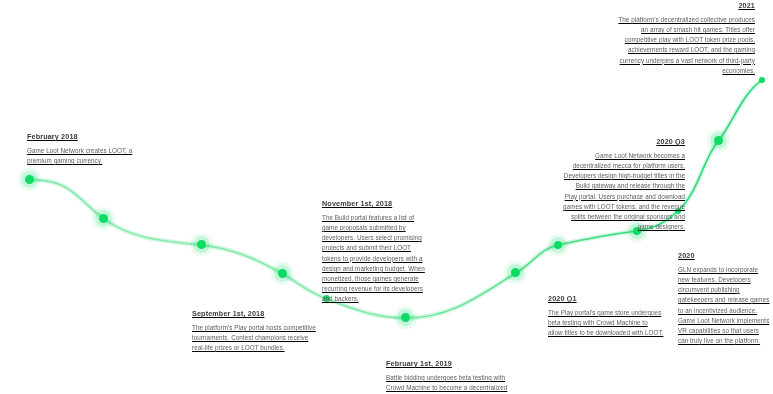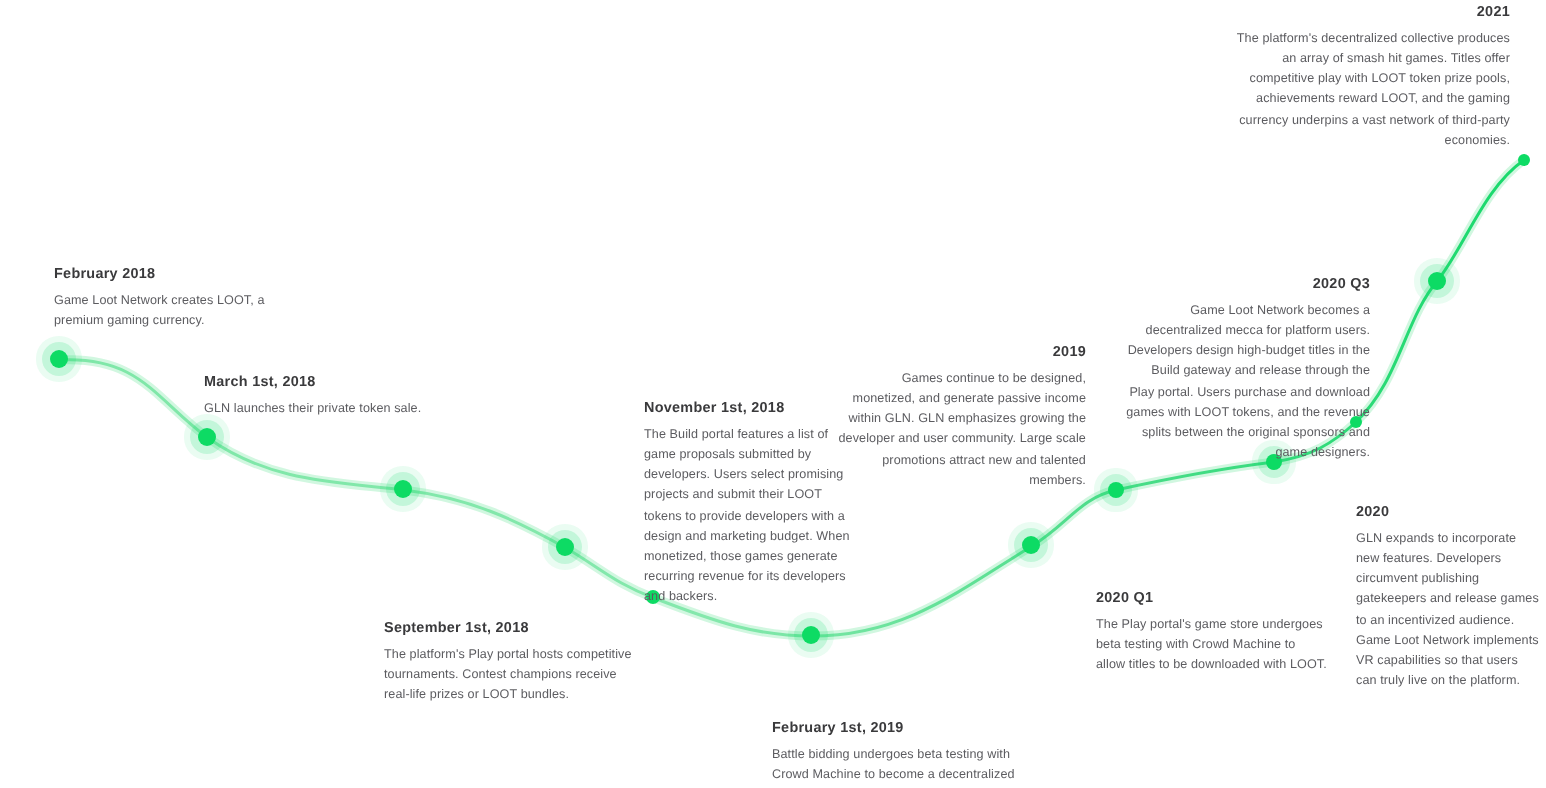--- a/index.html
+++ b/index.html
@@ -22,20 +22,21 @@
   #curve-layer {
     position: absolute;
     left: 0;
     top: 0;
     width: 773px;
     height: 394px;
     pointer-events: none;
   }
   .milestone {
     position: absolute;
+    text-decoration: underline;
   }
   .milestone .m-date {
     font-size: 7.2px;
     font-weight: bold;
     color: #3a3a3c;
     letter-spacing: 0.15px;
     margin: 0 0 5px 0;
     line-height: 1.1;
   }
   .milestone .m-desc {
@@ -109,45 +110,37 @@
   <div class="node glow" style="left:633px; top:227px; width:8px;  height:8px;"></div>
   <div class="node" style="left:675px; top:208px; width:6px;  height:6px;"></div>
   <div class="node glow" style="left:714px; top:136px; width:9px;  height:9px;"></div>
   <div class="node" style="left:759px; top:77px;  width:6px;  height:6px;"></div>
 
   <div class="milestone align-left" style="left:27px; top:113px; width:120px;">
     <p class="m-date">February 2018</p>
     <p class="m-desc">Game Loot Network creates LOOT, a premium gaming currency.</p>
   </div>
 
-  <div class="milestone align-left" style="left:102px; top:167px; width:120px;">
-    <p class="m-date">March 1st, 2018</p>
-    <p class="m-desc">GLN launches their private token sale.</p>
-  </div>
 
 
   <div class="milestone align-left" style="left:192px; top:290px; width:125px;">
     <p class="m-date">September 1st, 2018</p>
     <p class="m-desc">The platform's Play portal hosts competitive tournaments. Contest champions receive real-life prizes or LOOT bundles.</p>
   </div>
 
   <div class="milestone align-left" style="left:322px; top:180px; width:108px;">
     <p class="m-date">November 1st, 2018</p>
     <p class="m-desc">The Build portal features a list of game proposals submitted by developers. Users select promising projects and submit their LOOT tokens to provide developers with a design and marketing budget. When monetized, those games generate recurring revenue for its developers and backers.</p>
   </div>
 
   <div class="milestone align-left" style="left:386px; top:340px; width:132px;">
     <p class="m-date">February 1st, 2019</p>
     <p class="m-desc">Battle bidding undergoes beta testing with Crowd Machine to become a decentralized platform, with a full release expected to launch in Q2 of 2019.</p>
   </div>
 
-  <div class="milestone align-right" style="left:418px; top:172px; width:125px;">
-    <p class="m-date">2019</p>
-    <p class="m-desc">Games continue to be designed, monetized, and generate passive income within GLN. GLN emphasizes growing the developer and user community. Large scale promotions attract new and talented members.</p>
-  </div>
 
   <div class="milestone align-left" style="left:548px; top:275px; width:116px;">
     <p class="m-date">2020 Q1</p>
     <p class="m-desc">The Play portal's game store undergoes beta testing with Crowd Machine to allow titles to be downloaded with LOOT.</p>
   </div>
 
   <div class="milestone align-right" style="left:563px; top:103px; width:122px;margin-top:35px;">
     <p class="m-date">2020 Q3</p>
     <p class="m-desc">Game Loot Network becomes a decentralized mecca for platform users. Developers design high-budget titles in the Build gateway and release through the Play portal. Users purchase and download games with LOOT tokens, and the revenue splits between the original sponsors and game designers.</p>
   </div>

